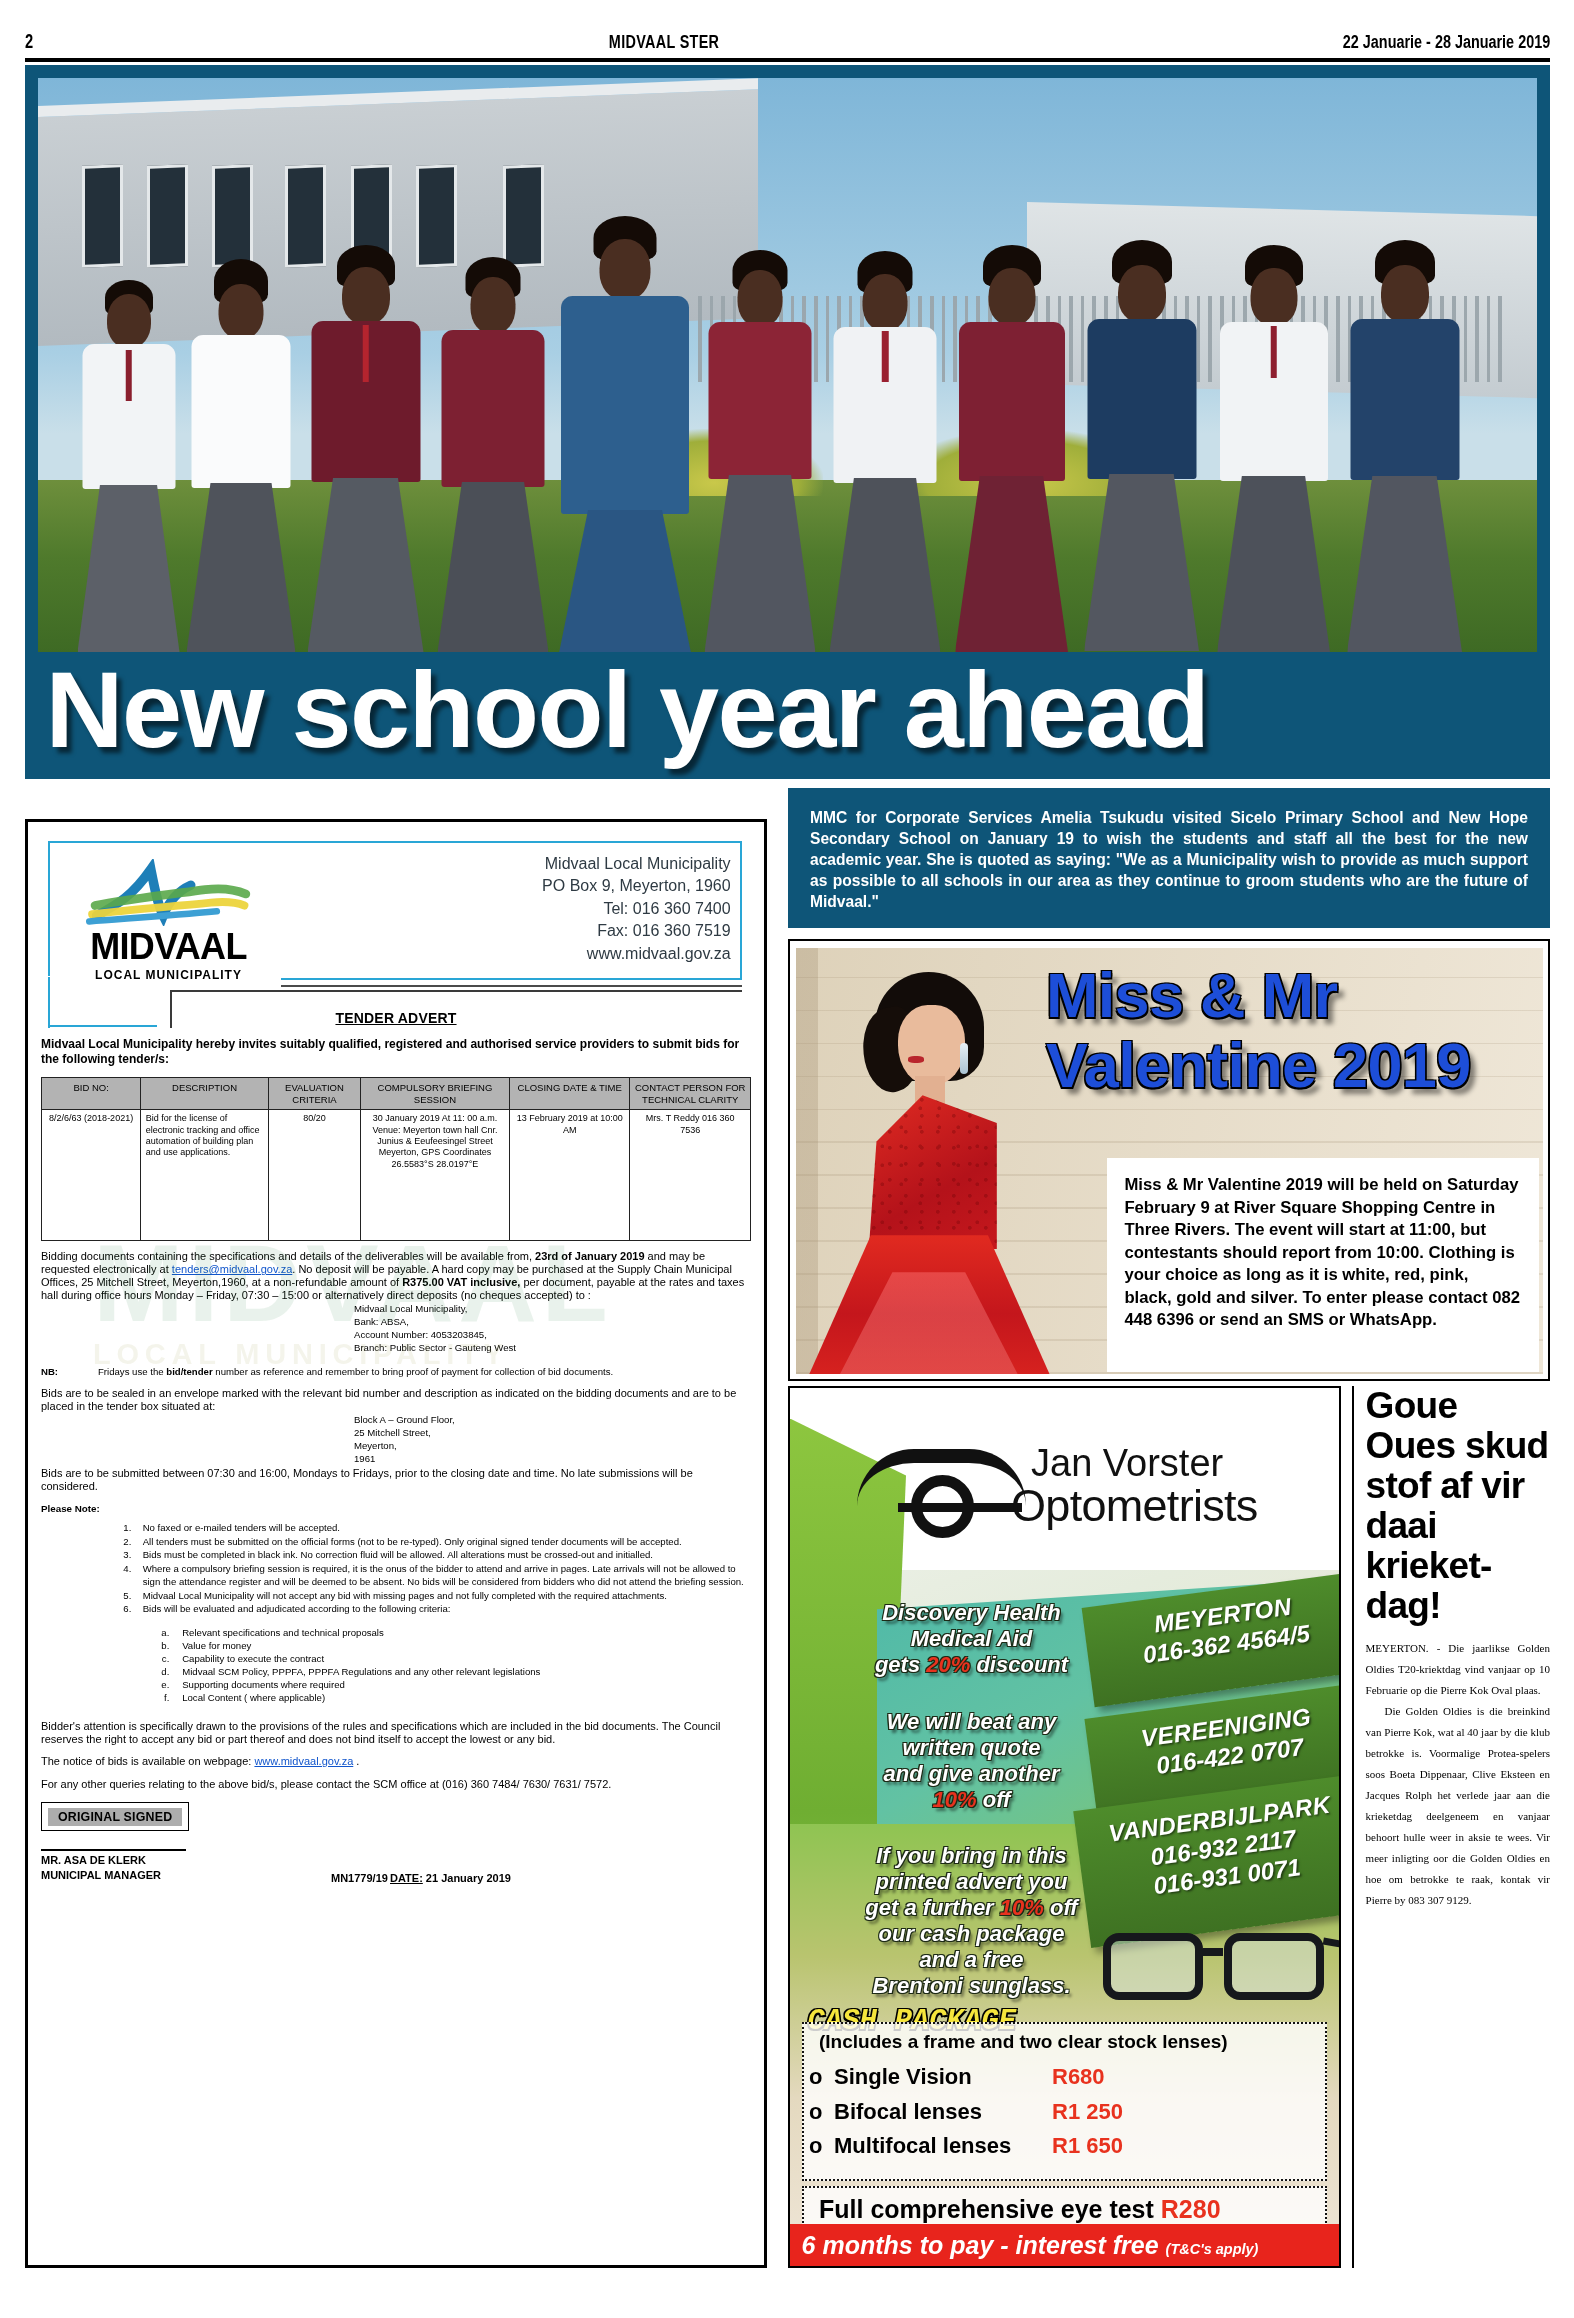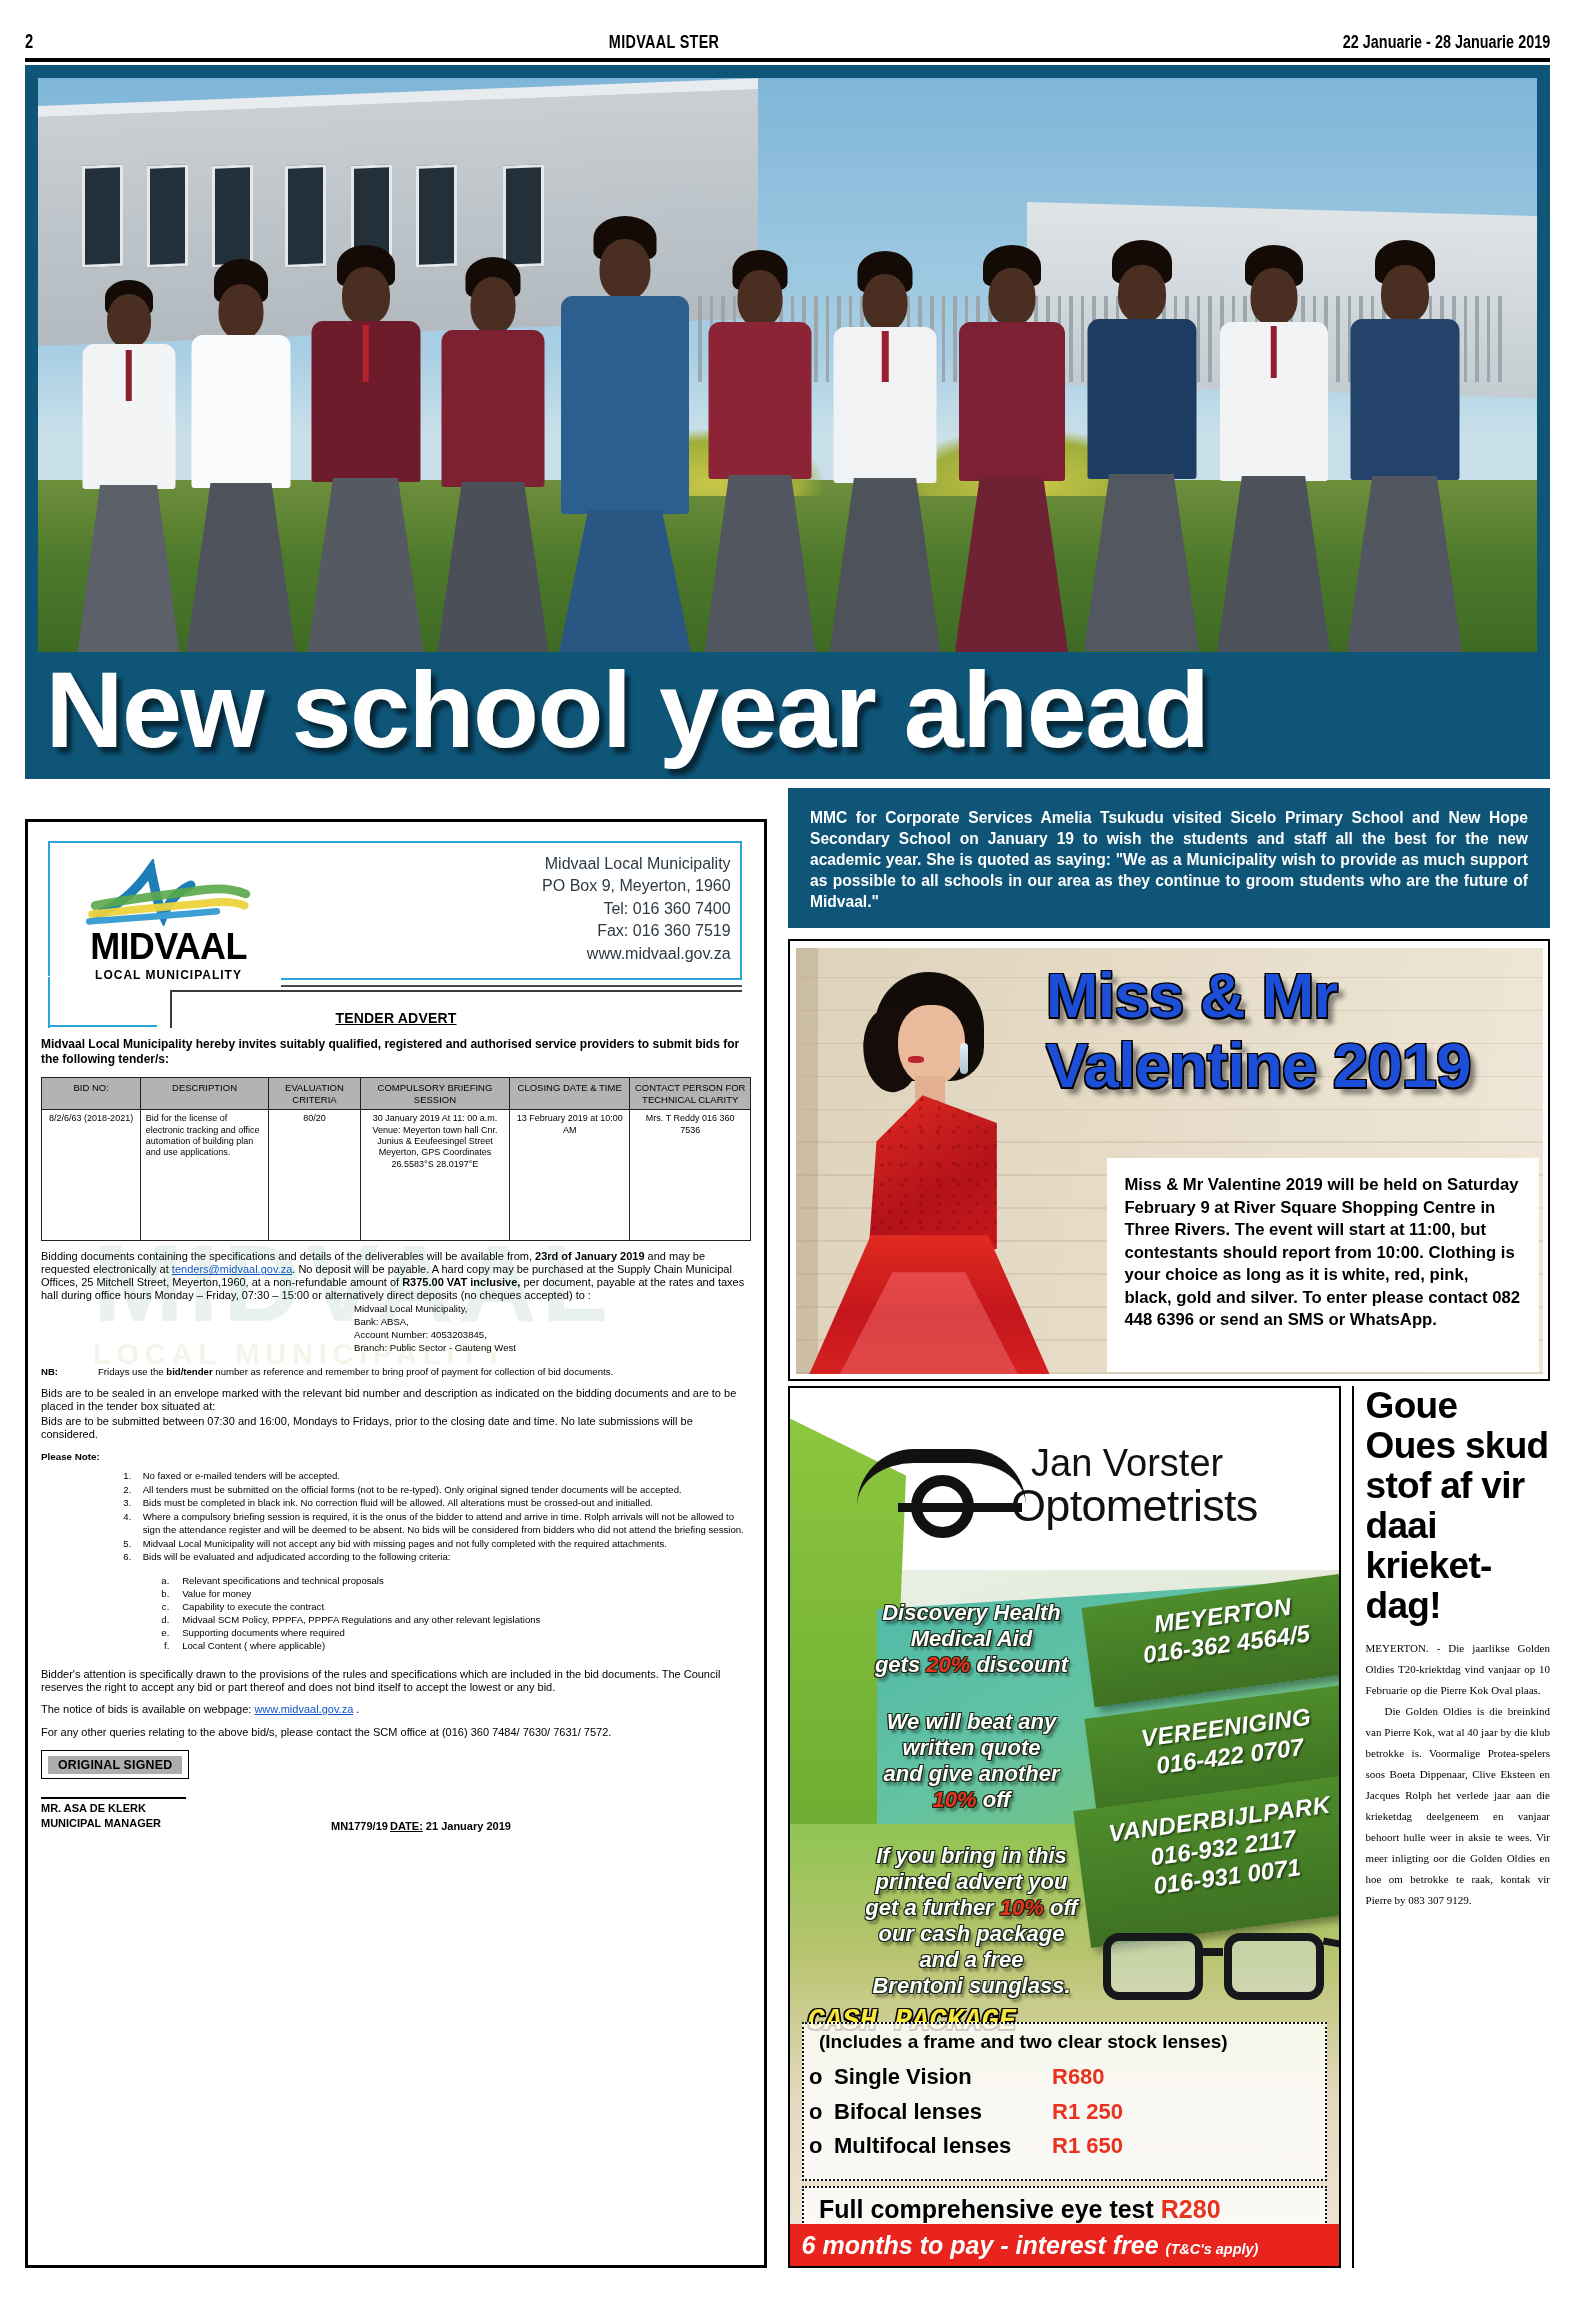--- a/index.html
+++ b/index.html
@@ -435,28 +435,34 @@
       <div>Account Number: 4053203845,</div>
       <div>Branch: Public Sector - Gauteng West</div>
     </div>
 
     <div class="t-nb">
       <div class="lbl">NB:</div>
       <div><span>Fridays use the </span><b>bid/tender</b><span> number as reference and remember to bring proof of payment for collection of bid documents.</span></div>
     </div>
 
     <div class="t-para">Bids are to be sealed in an envelope marked with the relevant bid number and description as indicated on the bidding documents and are to be placed in the tender box situated at:</div>
+    <div class="t-addr">
+      <div>Block A – Ground Floor,</div>
+      <div>25 Mitchell Street,</div>
+      <div>Meyerton,</div>
+      <div>1961</div>
+    </div>
     <div class="t-para" style="margin-top:1.5px;">Bids are to be submitted between 07:30 and 16:00, Mondays to Fridays, prior to the closing date and time. No late submissions will be considered.</div>
 
     <div class="t-note-h">Please Note:</div>
     <ol class="rules">
       <li>No faxed or e-mailed tenders will be accepted.</li>
       <li>All tenders must be submitted on the official forms (not to be re-typed). Only original signed tender documents will be accepted.</li>
       <li>Bids must be completed in black ink. No correction fluid will be allowed. All alterations must be crossed-out and initialled.</li>
-      <li>Where a compulsory briefing session is required, it is the onus of the bidder to attend and arrive in time. Rolph arrivals will not be allowed to sign the attendance register and will be deemed to be absent. No bids will be considered from bidders who did not attend the briefing session.</li>
+      <li>Where a compulsory briefing session is required, it is the onus of the bidder to attend and arrive in pages. Late arrivals will not be allowed to sign the attendance register and will be deemed to be absent. No bids will be considered from bidders who did not attend the briefing session.</li>
       <li>Midvaal Local Municipality will not accept any bid with missing pages and not fully completed with the required attachments.</li>
       <li>Bids will be evaluated and adjudicated according to the following criteria:</li>
     </ol>
     <ol class="alpha">
       <li>Relevant specifications and technical proposals</li>
       <li>Value for money</li>
       <li>Capability to execute the contract</li>
       <li>Midvaal SCM Policy, PPPFA, PPPFA Regulations and any other relevant legislations</li>
       <li>Supporting documents where required</li>
       <li>Local Content ( where applicable)</li>

